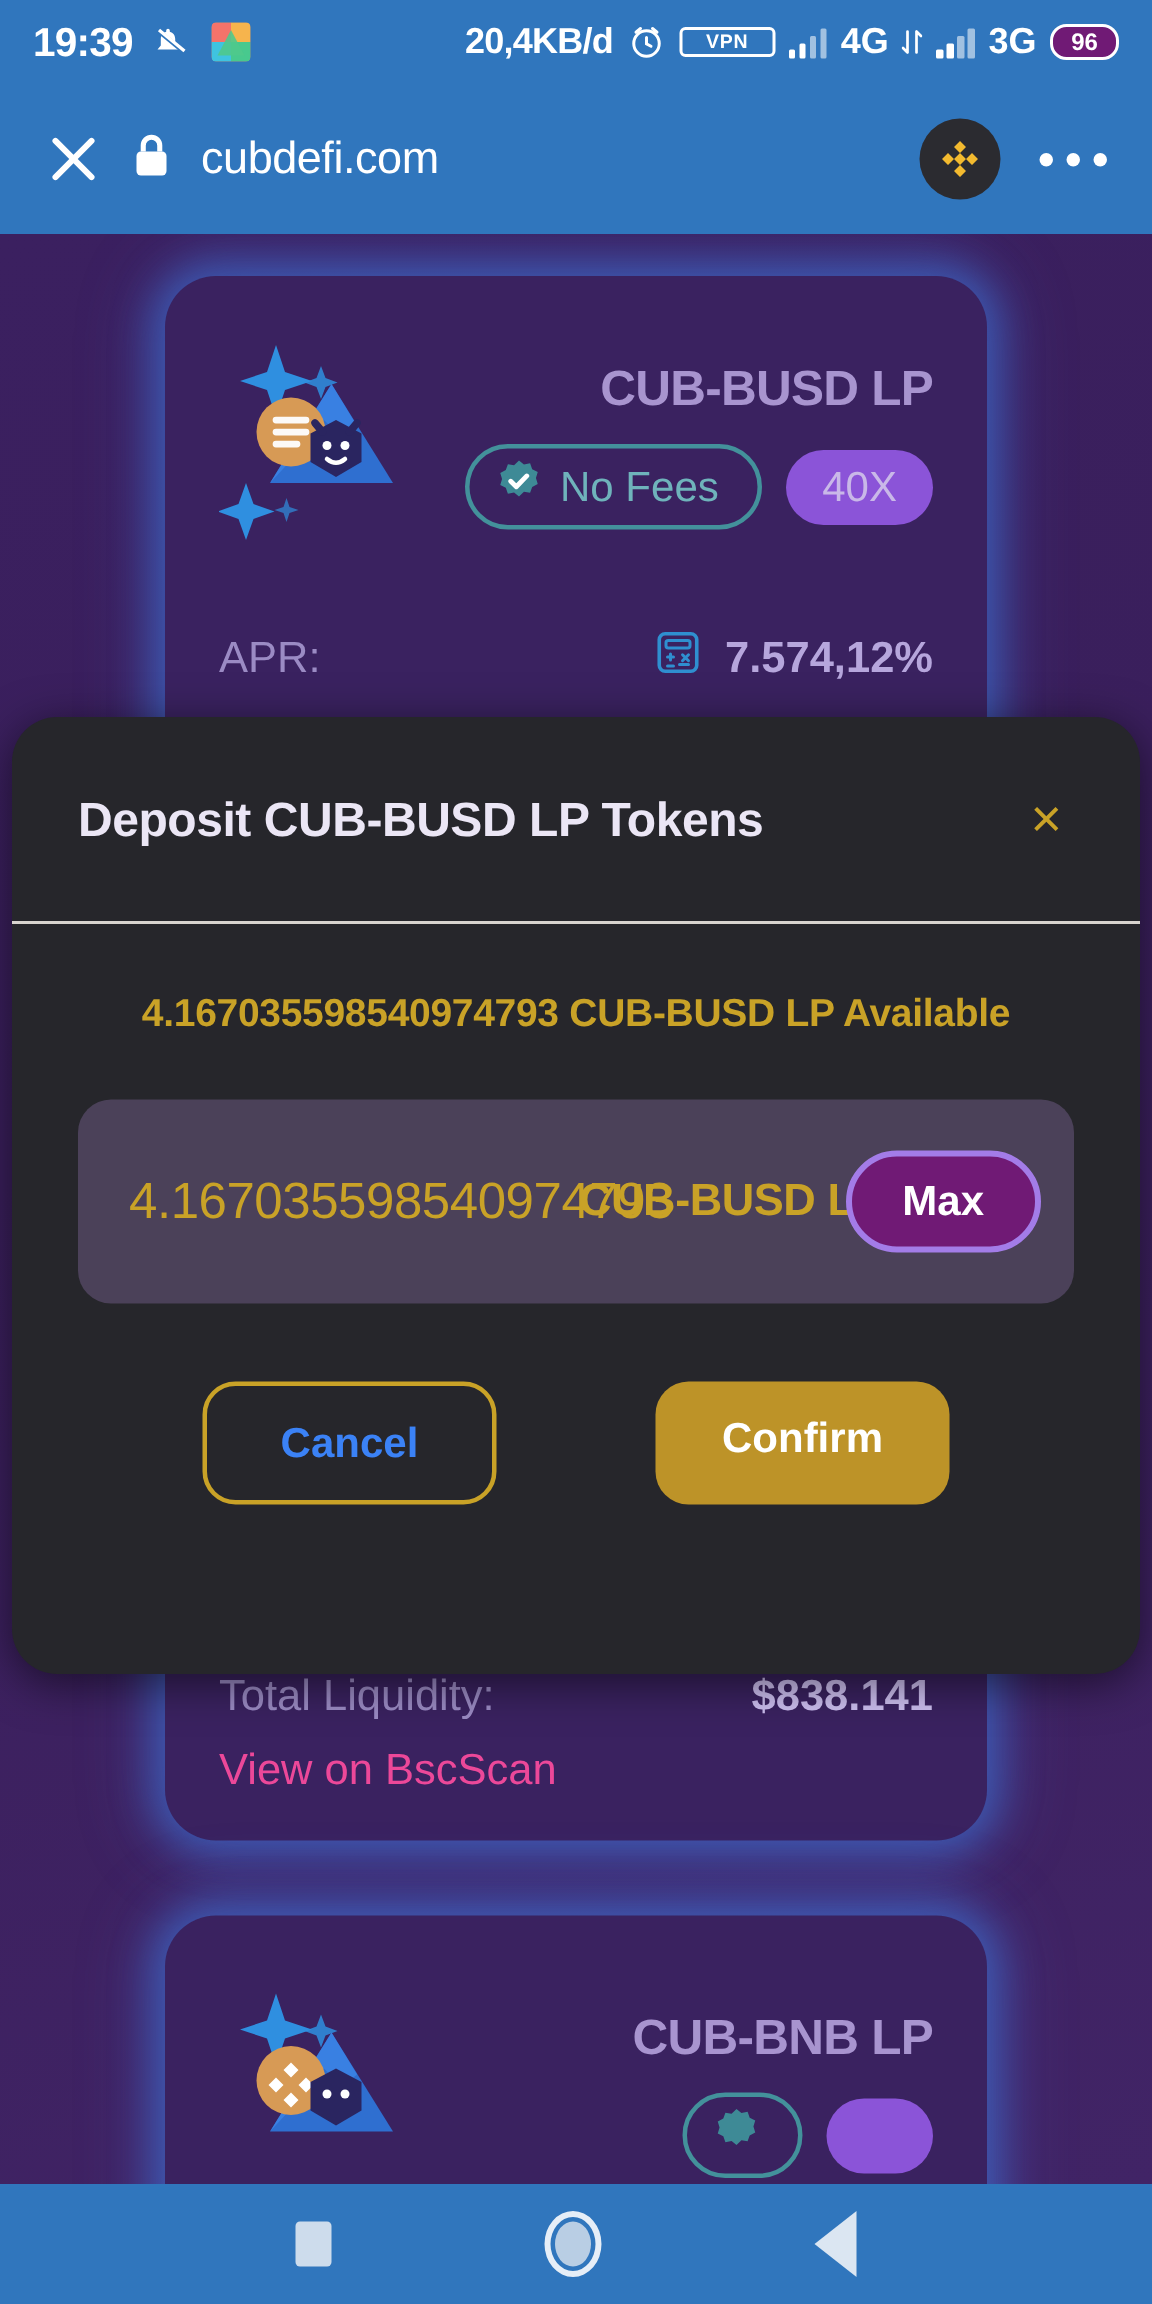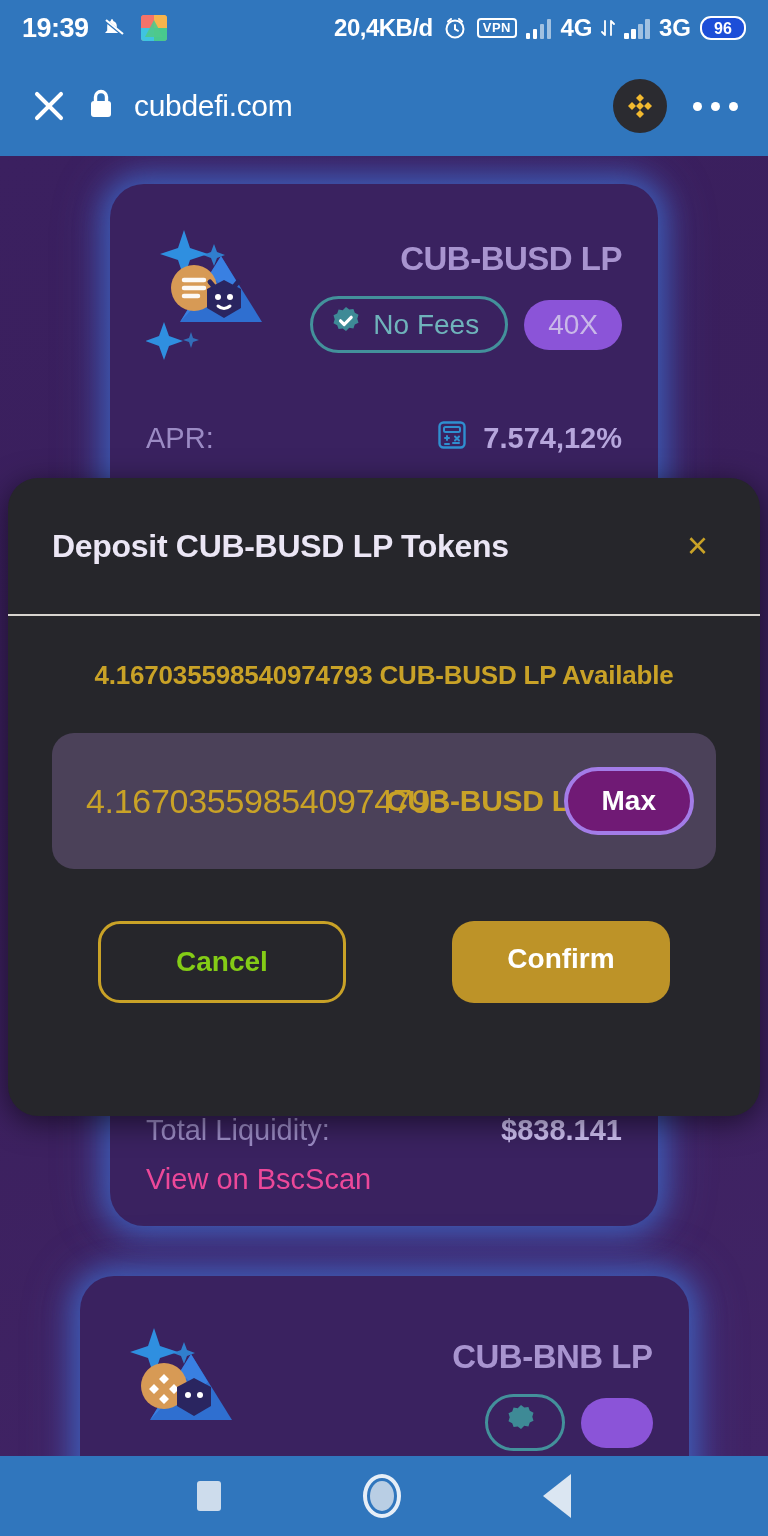--- a/index.html
+++ b/index.html
@@ -19,32 +19,32 @@
     padding:0 22px;
   }
   .sb-left{ display:flex; align-items:center; gap:14px; }
   .sb-right{ display:flex; align-items:center; gap:9px; }
   .clock{ font-size:27px; font-weight:bold; letter-spacing:-0.5px; }
   .net-speed{ font-size:24px; font-weight:bold; letter-spacing:-0.5px; }
   .icn{ display:inline-flex; align-items:center; }
 
   .vpn-box{
     border:2.5px solid #fff; border-radius:4px;
-    font-size:13px; font-weight:bold; padding:1px 4px; line-height:1.15;
+    font-size:13px; font-weight:bold; padding:1px 16px; line-height:1.15;
     letter-spacing:0.5px;
   }
   .bars{ display:inline-flex; align-items:flex-end; gap:2.5px; height:22px; }
   .bars i{ display:block; width:4.5px; background:#fff; border-radius:1px; }
   .bars i:nth-child(1){height:6px;}
   .bars i:nth-child(2){height:10px;}
   .bars i:nth-child(3){height:15px;opacity:.55;}
   .bars i:nth-child(4){height:20px;opacity:.55;}
   .gtxt{ font-size:24px; font-weight:bold; }
   .battery{
-    border:2.5px solid #fff; border-radius:11px; background:#1d4ed8;
+    border:2.5px solid #fff; border-radius:11px; background:#701a75;
     padding:0 8px 0 8px; font-size:16px; font-weight:bold; color:#fff;
     line-height:21px; height:24px; display:inline-flex; align-items:center;
     justify-content:center; min-width:46px;
   }
   .mute-icon svg{ display:block; }
   .gallery-icon{ width:26px; height:26px; border-radius:3px; overflow:hidden; display:block; }
 
   
   .browserbar{
     position:absolute; top:56px; left:0; width:768px; height:100px;
@@ -95,21 +95,21 @@
   }
   .kv{
     display:flex; justify-content:space-between; align-items:center;
     margin-top:52px; font-size:29px; color:#9b8bc4;
   }
   .kv .val{ color:#b6a6dc; font-weight:bold; display:flex; align-items:center; gap:16px;}
   .kv.dim .val{ color:#cdbff0; }
   .linklike{ color:#ec4899; font-size:29px; margin-top:16px; }
 
   .card2{
-    position:relative; margin:50px auto 0; width:609px; height:260px;
+    position:relative; margin:50px auto 0; width:548px; height:260px;
     background:#3a2260; border-radius:34px;
     box-shadow:0 0 26px 8px rgba(58,122,224,.55), 0 0 44px 16px rgba(80,110,220,.25);
     padding:40px 36px 0; overflow:hidden;
   }
 
   
   .modal{
     position:absolute; left:8px; top:478px; width:752px; height:638px;
     background:#26262b; border-radius:30px;
     box-shadow:0 6px 30px rgba(0,0,0,.55);
@@ -142,22 +142,22 @@
   .max-btn{
     margin-left:auto; z-index:2; background:#701a75; border:4px solid #a37ce8;
     border-radius:40px; color:#fff; font-size:28px; font-weight:bold;
     padding:14px 34px; cursor:pointer;
   }
   .btn-row{ display:flex; gap:106px; justify-content:center; margin-top:52px; }
   .btn{
     border-radius:22px; font-size:28px; font-weight:bold; cursor:pointer;
     padding:22px 0; text-align:center;
   }
-  .btn-cancel{ width:248px; border:3px solid #c9a227; color:#84cc16; background:transparent; }
-  .btn-confirm{ width:218px; background:#bd9328; color:#fff; border:none; }
+  .btn-cancel{ width:196px; border:3px solid #c9a227; color:#3b82f6; background:transparent; }
+  .btn-confirm{ width:196px; background:#bd9328; color:#fff; border:none; }
 
   
   .navbar{
     position:absolute; left:0; bottom:0; width:768px; height:80px;
     background:#3076bd; display:flex; align-items:center; justify-content:center;
     gap:142px;
   }
   .nav-square{ width:24px; height:30px; background:#cddcec; border-radius:3px; cursor:pointer;}
   .nav-circle{
     width:38px; height:44px; border:4px solid #e6eef7; border-radius:50%;

